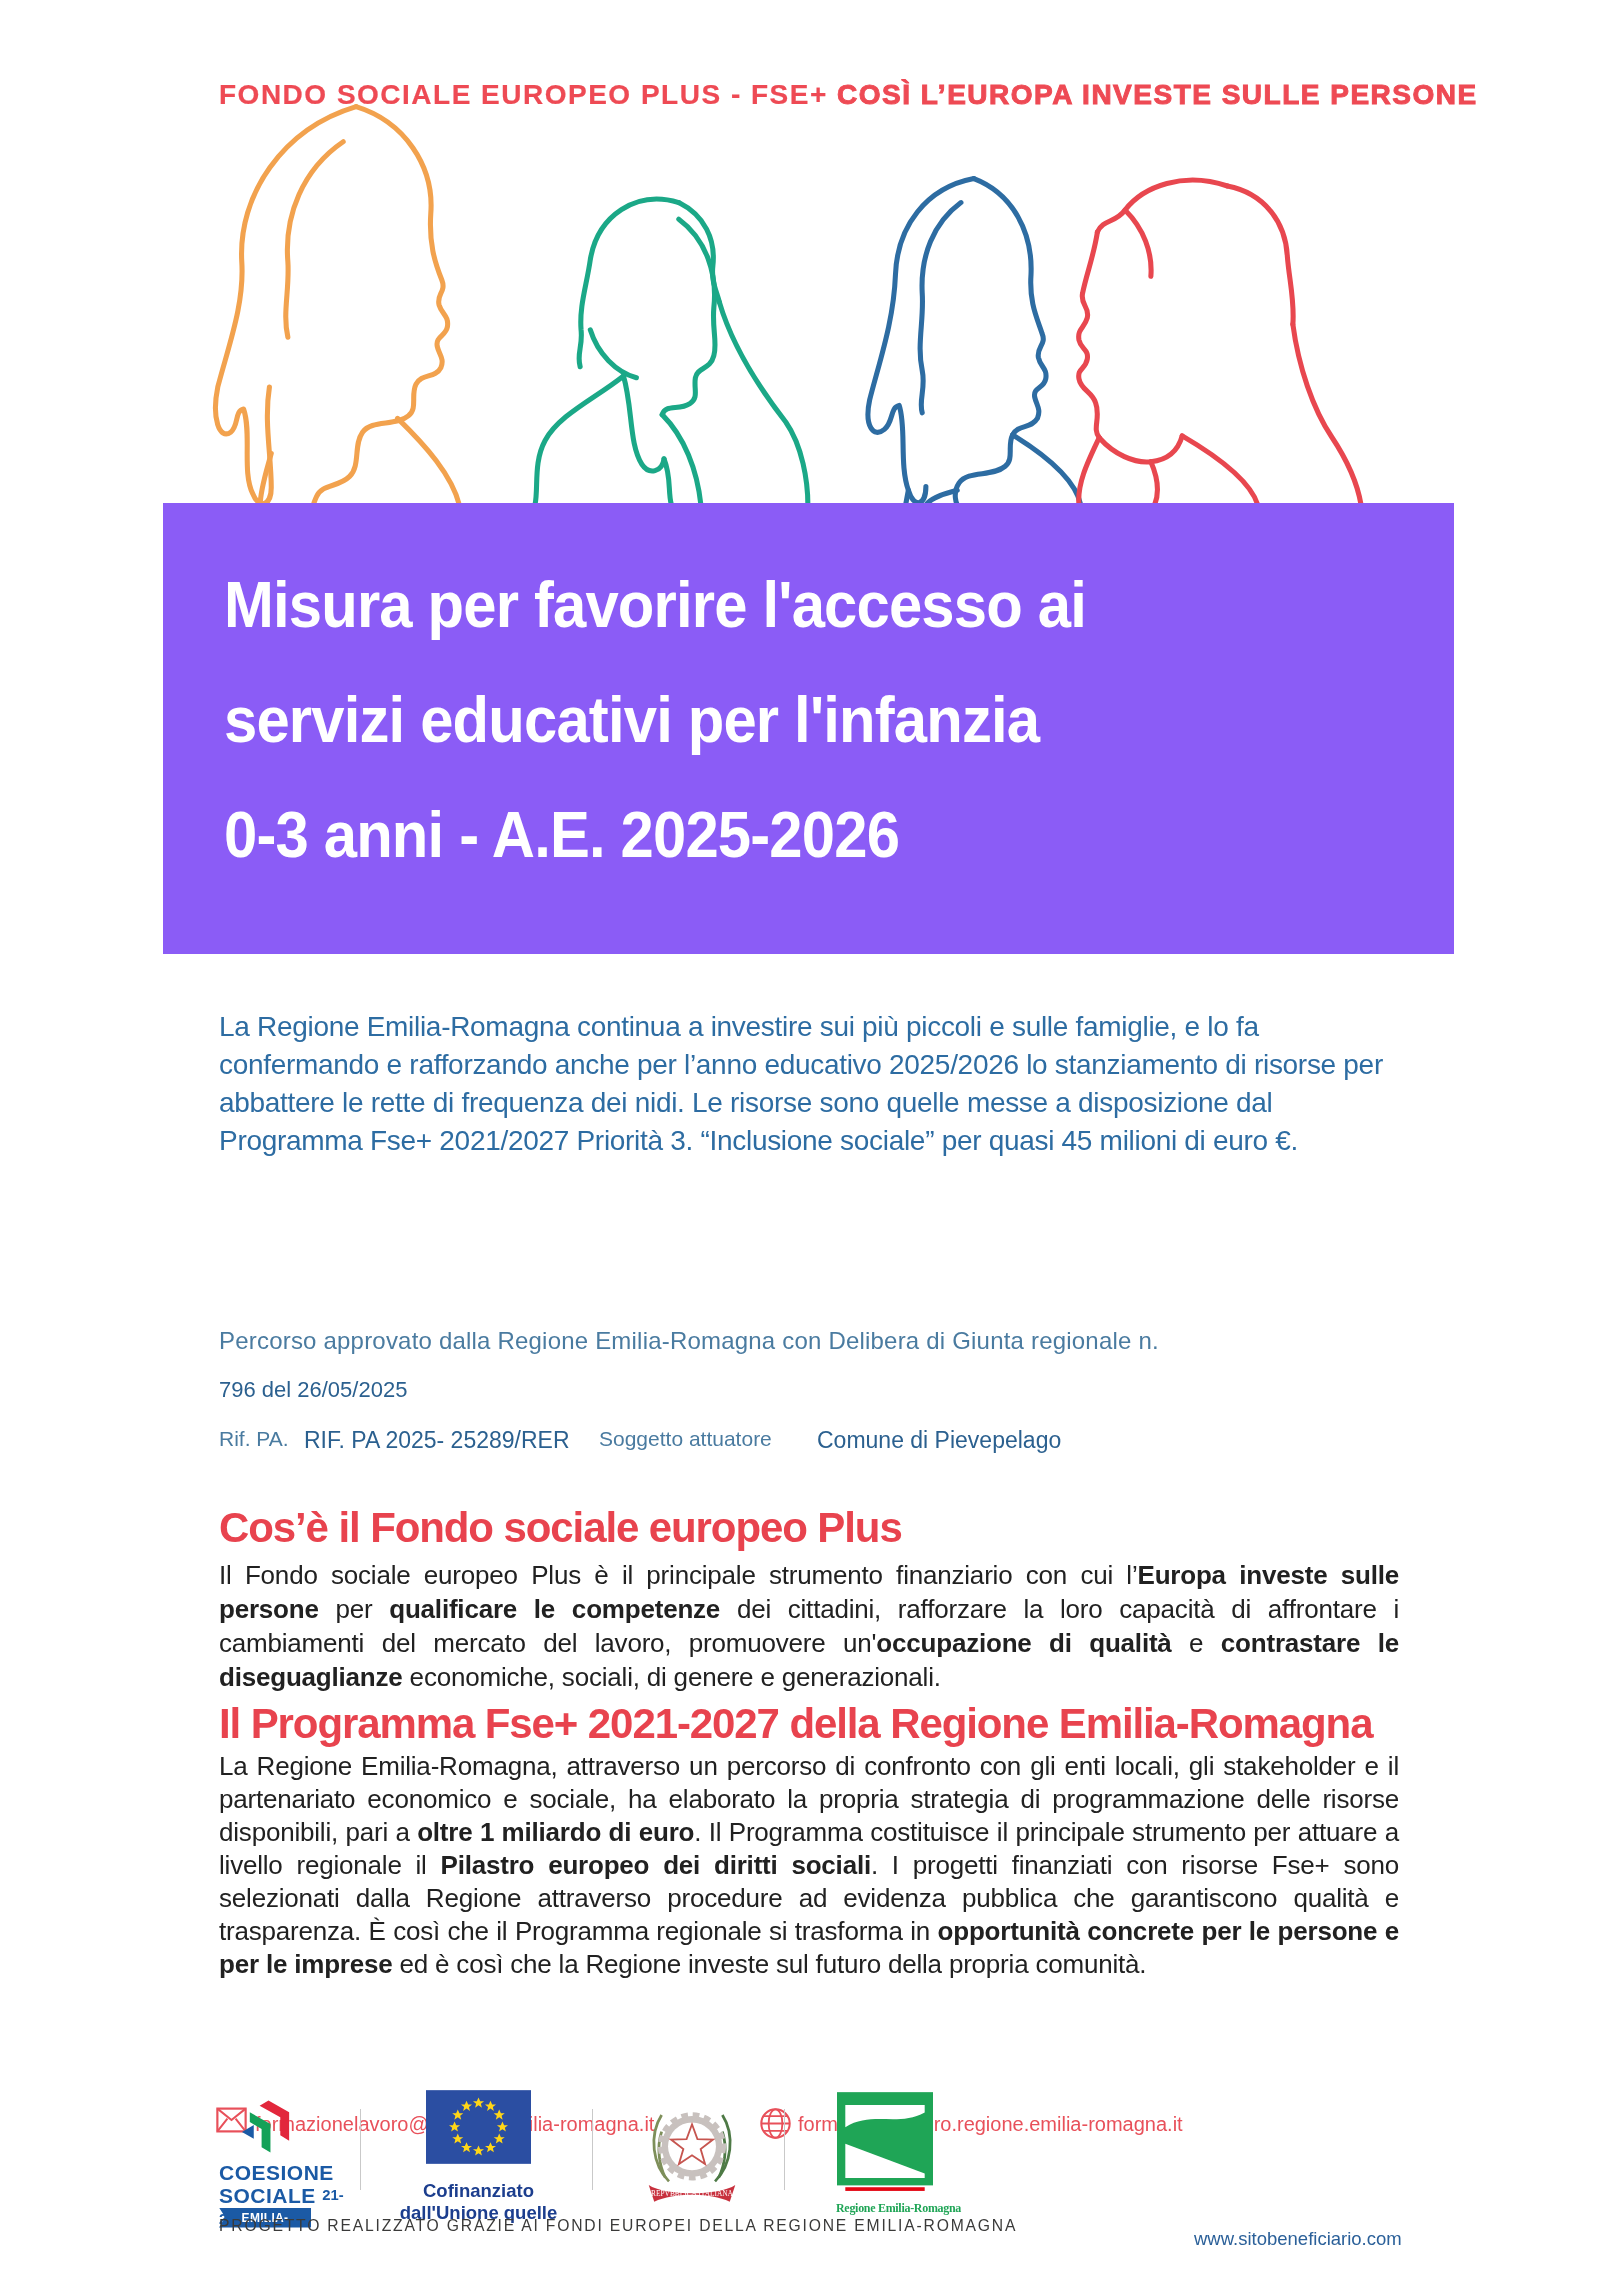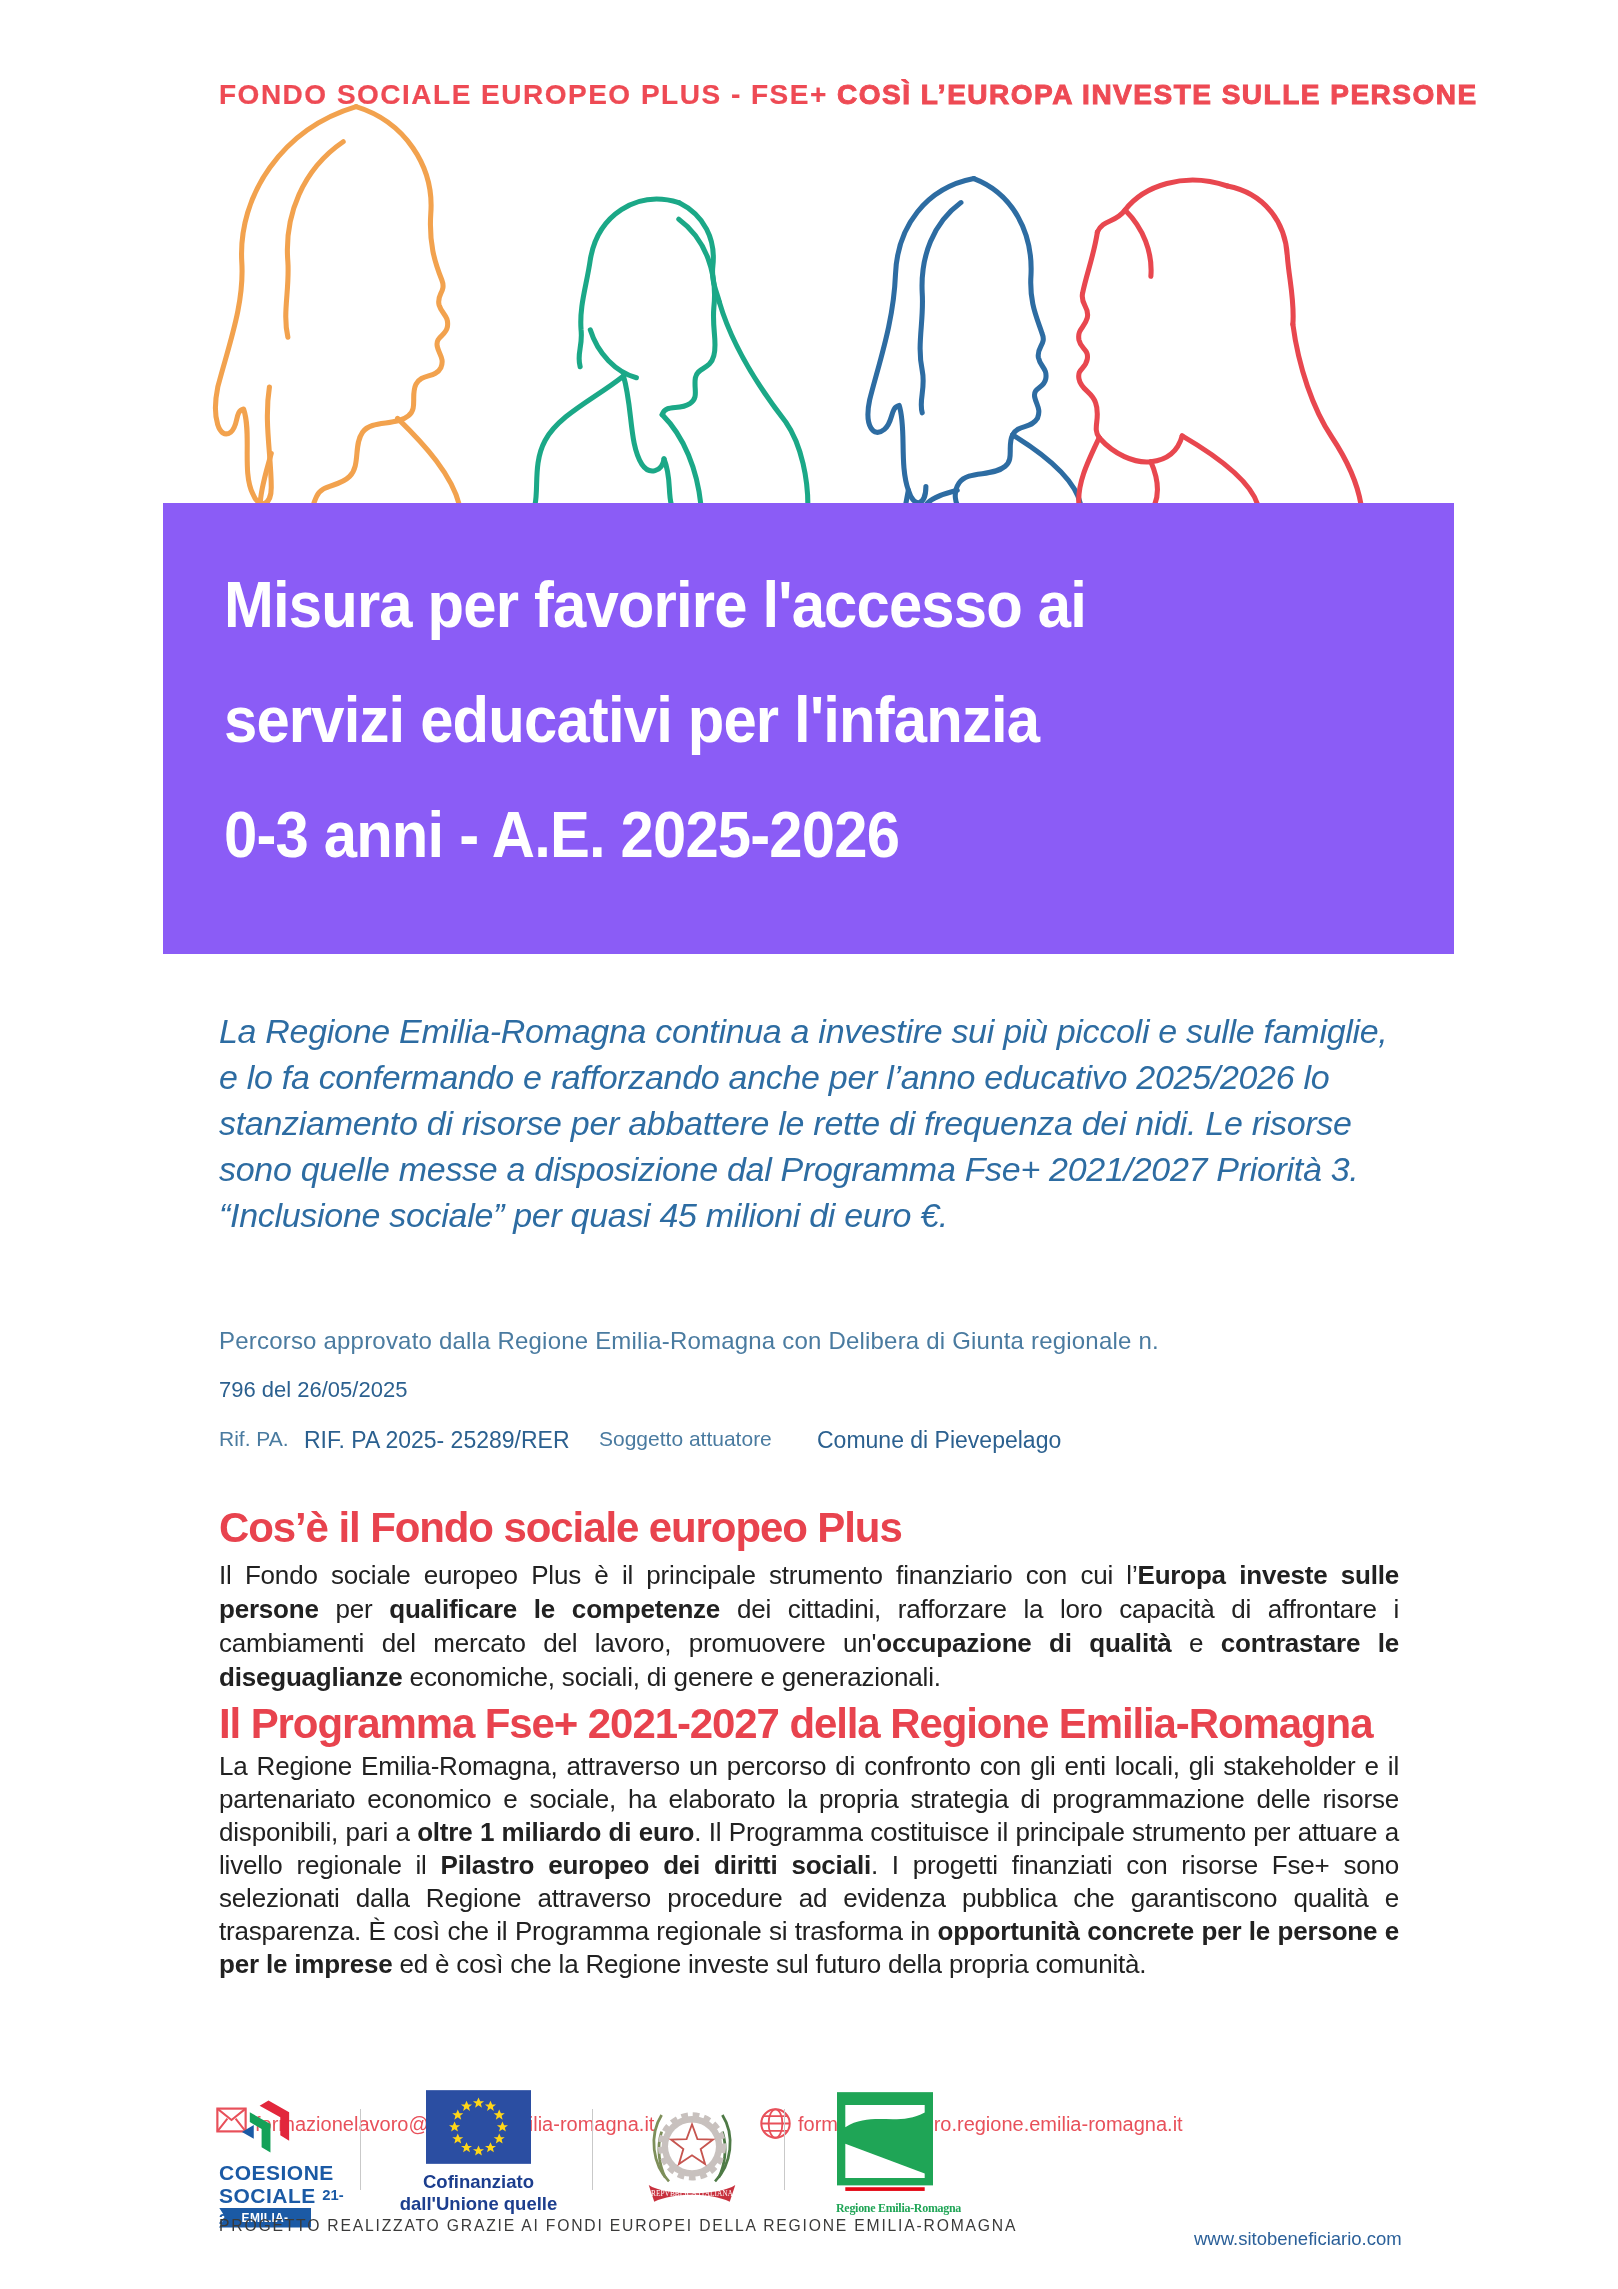--- a/index.html
+++ b/index.html
@@ -13,22 +13,22 @@
   
   .faces{position:absolute;left:162px;top:103px;width:1218px;height:402px;}
   .faces path{fill:none;stroke-width:5.5;stroke-linecap:round;stroke-linejoin:round;}
   .st-orange{stroke:#F2A24E;} .st-teal{stroke:#1BA887;} .st-blue{stroke:#2D6CA2;} .st-red{stroke:#E8474F;}
   
   .banner{position:absolute;left:163px;top:503px;width:1291px;height:451px;background:#8b5cf6;}
   .banner-title{position:absolute;left:61px;top:44px;color:#ffffff;font-weight:700;
                 font-size:65px;line-height:115px;letter-spacing:-0.9px;
                 transform:scaleX(0.92);transform-origin:0 0;white-space:nowrap;}
   
-  .intro{position:absolute;left:219px;top:1008px;width:1186px;font-size:34px;line-height:46px;
-         color:#2D6CA2;letter-spacing:-0.3px;font-style:italic;}
+  .intro{position:absolute;left:219px;top:1008px;width:1186px;font-size:28px;line-height:38px;
+         color:#2D6CA2;letter-spacing:-0.3px;}
   
   .approve-1{position:absolute;left:219px;top:1327px;font-size:24px;color:#4A7BA0;letter-spacing:0.2px;}
   .approve-2{position:absolute;left:219px;top:1377px;font-size:22px;color:#2B608F;}
   .rif-row{position:absolute;left:219px;top:1427px;width:1181px;height:37px;}
   .rif-row span{position:absolute;top:0;white-space:nowrap;}
   .rif-label{left:0;font-size:21px;color:#4A7BA0;}
   .rif-value{left:85px;font-size:23px;color:#2B608F;}
   .sog-label{left:380px;font-size:21px;color:#4A7BA0;}
   .sog-value{left:598px;font-size:23px;color:#2B608F;}
   
@@ -52,21 +52,21 @@
   .coesione{position:absolute;left:219px;top:4.6px;width:138px;}
   .coes-mark{position:absolute;left:18.5px;top:1.8px;}
   .coes-t1{position:absolute;left:0;top:66px;font-size:21px;font-weight:700;color:#1B5AA5;letter-spacing:0.5px;}
   .coes-t2{position:absolute;left:0;top:89px;font-size:21px;font-weight:700;color:#1B5AA5;letter-spacing:0.5px;}
   .coes-sup{font-size:14.8px;vertical-align:2.8px;letter-spacing:0;}
   .coes-ribbon{position:absolute;left:0;top:113px;width:92px;height:20px;background:#1B5AA5;
                color:#fff;font-size:12px;font-weight:700;text-align:center;line-height:20px;
                letter-spacing:0.3px;clip-path:polygon(0 0,100% 0,100% 100%,0 100%,7% 50%);}
   .eu{position:absolute;left:388px;top:0;width:181px;text-align:center;}
   .eu svg{display:inline-block;}
-  .eu-txt{margin-top:4px;font-size:18.5px;line-height:22px;font-weight:700;color:#1C3E8E;}
+  .eu-txt{margin-top:13px;font-size:18.5px;line-height:22px;font-weight:700;color:#1C3E8E;}
   .emblem{position:absolute;left:641px;top:2.8px;}
   .rer{position:absolute;left:836px;top:1.8px;width:98px;text-align:center;}
   .rer-txt{margin-top:6px;font-family:"Liberation Serif",serif;font-size:12px;font-weight:700;
            color:#1FA556;letter-spacing:-0.3px;white-space:nowrap;}
   
   .footer-line{position:absolute;left:219px;top:2217px;font-size:15.7px;letter-spacing:1.8px;
                color:#3A3A39;white-space:nowrap;}
   .footer-site{position:absolute;left:1194px;top:2228px;font-size:18.5px;color:#2B6099;white-space:nowrap;}
 </style>
 </head>

